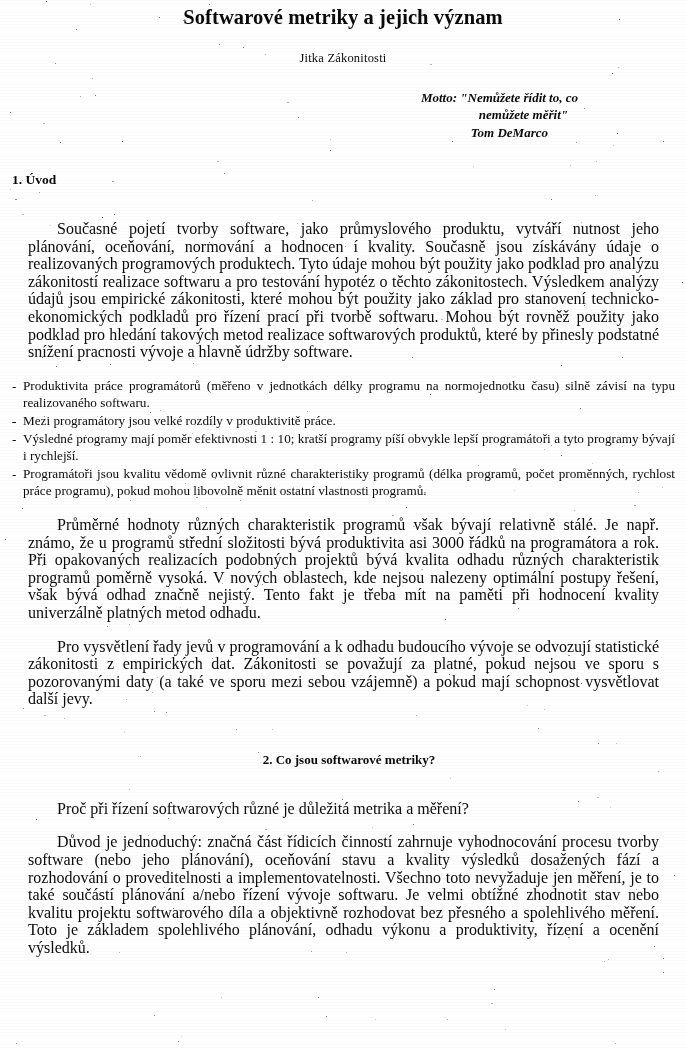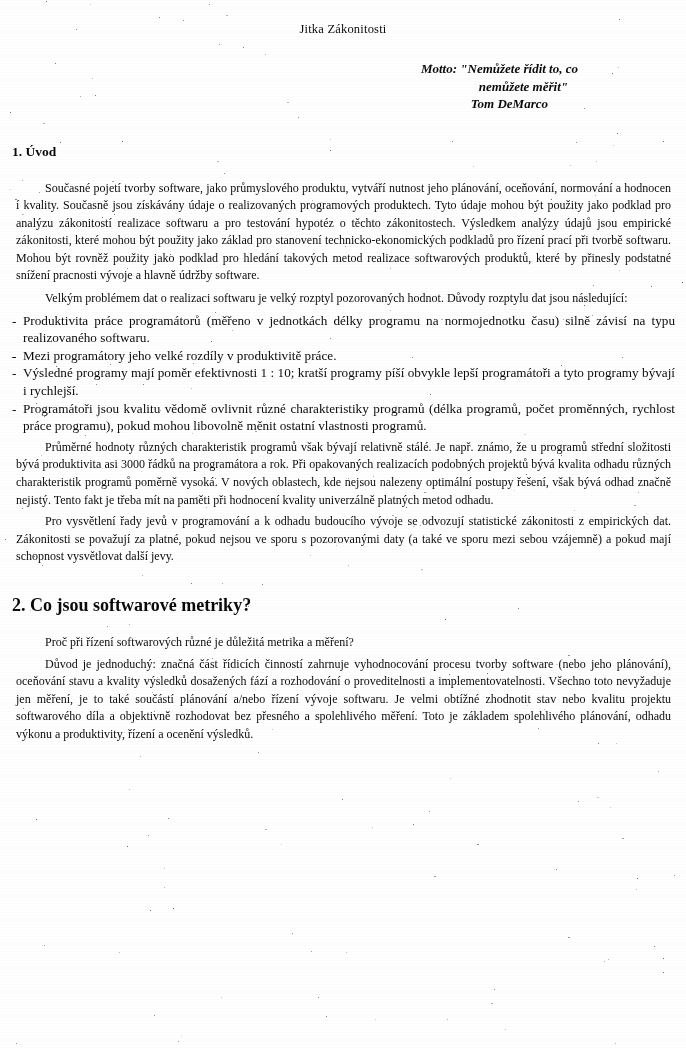--- a/index.html
+++ b/index.html
@@ -82,30 +82,30 @@
 
   
   h2.section {
     margin: 0;
     font-weight: bold;
     font-size: 13.5px;
     line-height: 17px;
     padding-left: 12px;
   }
   h2.sec1 { padding-top: 30px; }
-  h2.sec2 { padding-top: 27px; font-size: 18px; }
+  h2.sec2 { padding-top: 27px; font-size: 13px; text-align: center; }
 
   
   .body-col {
     padding-left: 12px;
     padding-right: 11px;
   }
   p.para {
-    margin: 4px;
-    font-size: 12px;
+    margin: 16px;
+    font-size: 16px;
     line-height: 17.6px;
     text-align: justify;
     text-indent: 29px;
     hyphens: none;
   }
   p.para.first { padding-top: 16px; }
   p.para.tight { padding-top: 0; }
   p.para.gap { padding-top: 1px; }
   p.para.nojust { text-align: left; }
 
@@ -141,48 +141,48 @@
         rgba(0,0,0,0.9) 0px,
         rgba(0,0,0,0) 1px,
         rgba(0,0,0,0) 3px);
   }
 </style>
 </head>
 <body>
 
 <div class="page">
 
+  <h1 class="doc-title">Softwarové metriky a jejich význam</h1>
 
   <p class="author">Jitka Zákonitosti</p>
 
   <div class="motto-block">
     <div class="motto-line-1">Motto: "Nemůžete řídit to, co</div>
     <div class="motto-line-2">nemůžete měřit"</div>
     <div class="motto-line-3">Tom DeMarco</div>
   </div>
 
   <h2 class="section sec1">1. Úvod</h2>
 
   <div class="body-col">
     <p class="para first">Současné pojetí tvorby software, jako průmyslového produktu, vytváří nutnost jeho plánování, oceňování, normování a hodnocen í kvality. Současně jsou získávány údaje o realizovaných programových produktech. Tyto údaje mohou být použity jako podklad pro analýzu zákonitostí realizace softwaru a pro testování hypotéz o těchto zákonitostech. Výsledkem analýzy údajů jsou empirické zákonitosti, které mohou být použity jako základ pro stanovení technicko-ekonomických podkladů pro řízení prací při tvorbě softwaru. Mohou být rovněž použity jako podklad pro hledání takových metod realizace softwarových produktů, které by přinesly podstatné snížení pracnosti vývoje a hlavně údržby software.</p>
 
-    <p class="para gap">Velkým problémem dat o realizaci softwaru je velký rozptyl pozorovaných hodnot. Důvody rozptylu dat jsou následující:</p>
   </div>
 
   <ul class="dash-list">
     <li>
       <span class="dash">-</span>
       <span>Produktivita práce programátorů (měřeno v jednotkách délky programu na normojednotku času) silně závisí na typu   realizovaného softwaru.</span>
     </li>
     <li>
       <span class="dash">-</span>
     </li>
     <li>
       <span class="dash">-</span>
-      <span>Mezi programátory jeho velké rozdíly v produktivitě práce.</span>
+      <span>Mezi programátory jsou velké rozdíly v produktivitě práce.</span>
     </li>
     <li>
       <span class="dash">-</span>
       <span>Výsledné programy mají poměr efektivnosti 1 : 10; kratší programy píší obvykle lepší programátoři a tyto programy bývají i rychlejší.</span>
     </li>
     <li>
       <span class="dash">-</span>
       <span>Programátoři jsou kvalitu vědomě ovlivnit různé charakteristiky programů (délka programů, počet proměnných, rychlost práce programu), pokud mohou libovolně měnit ostatní vlastnosti programů.</span>
     </li>
   </ul>

